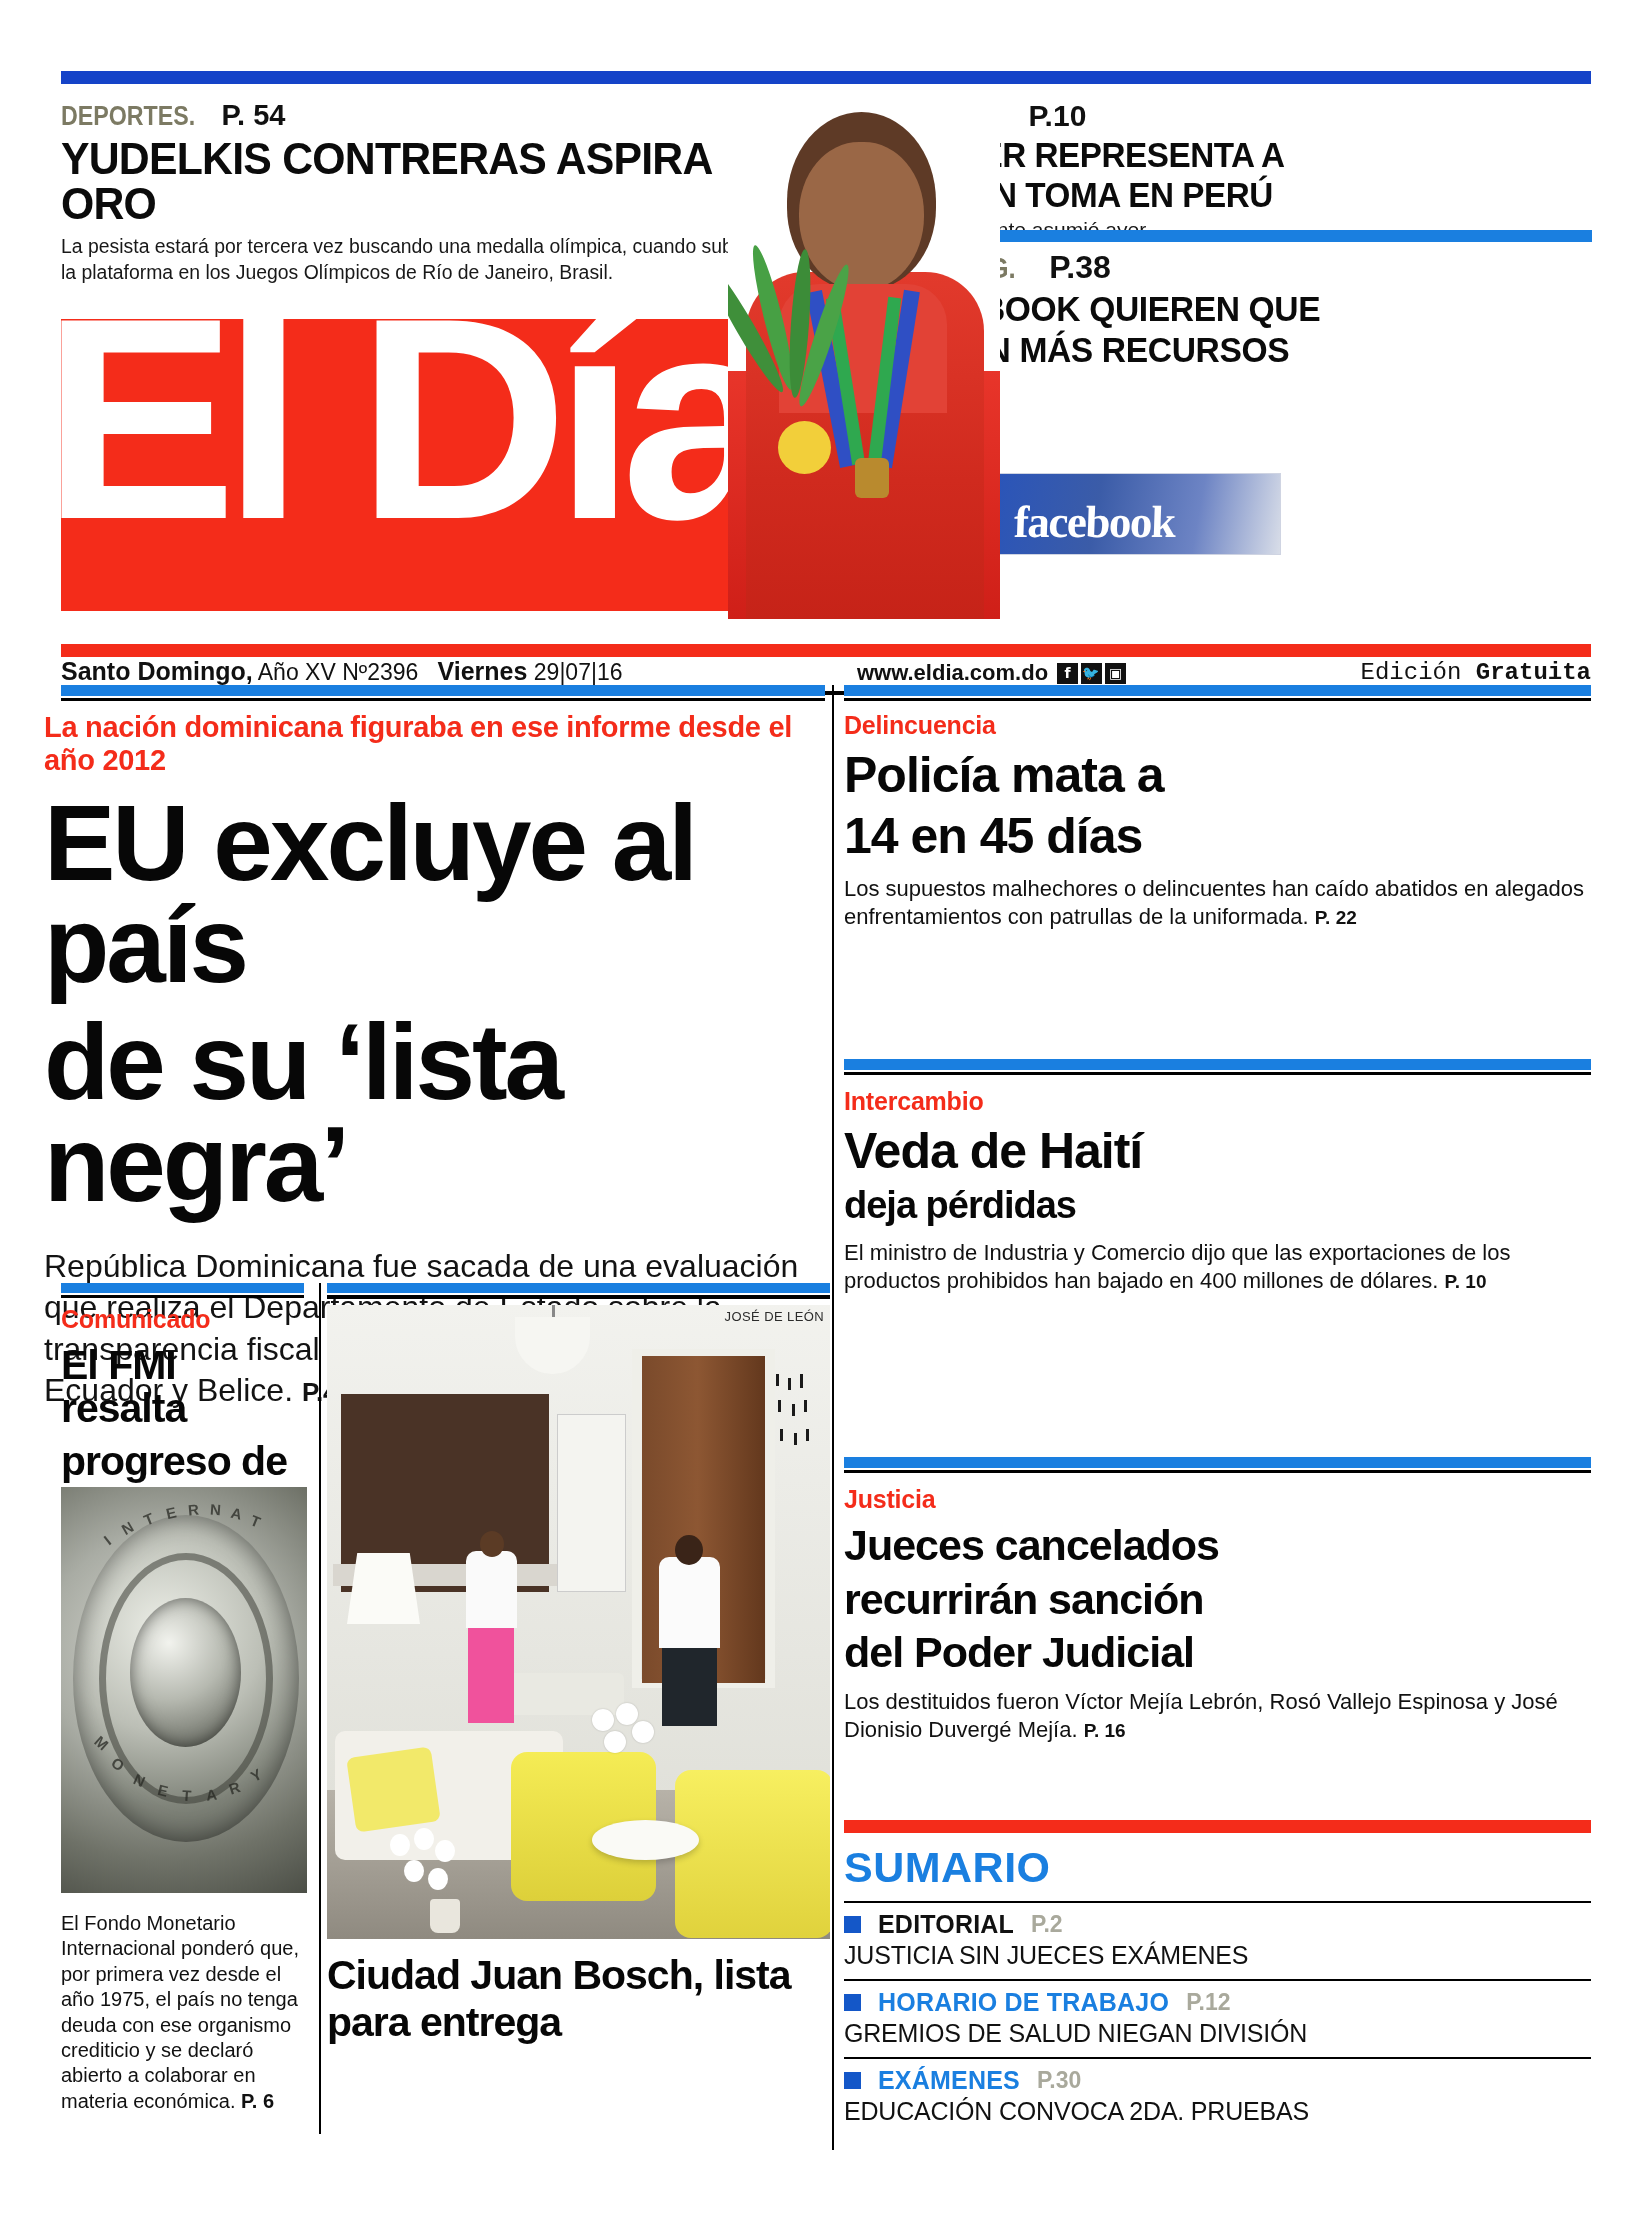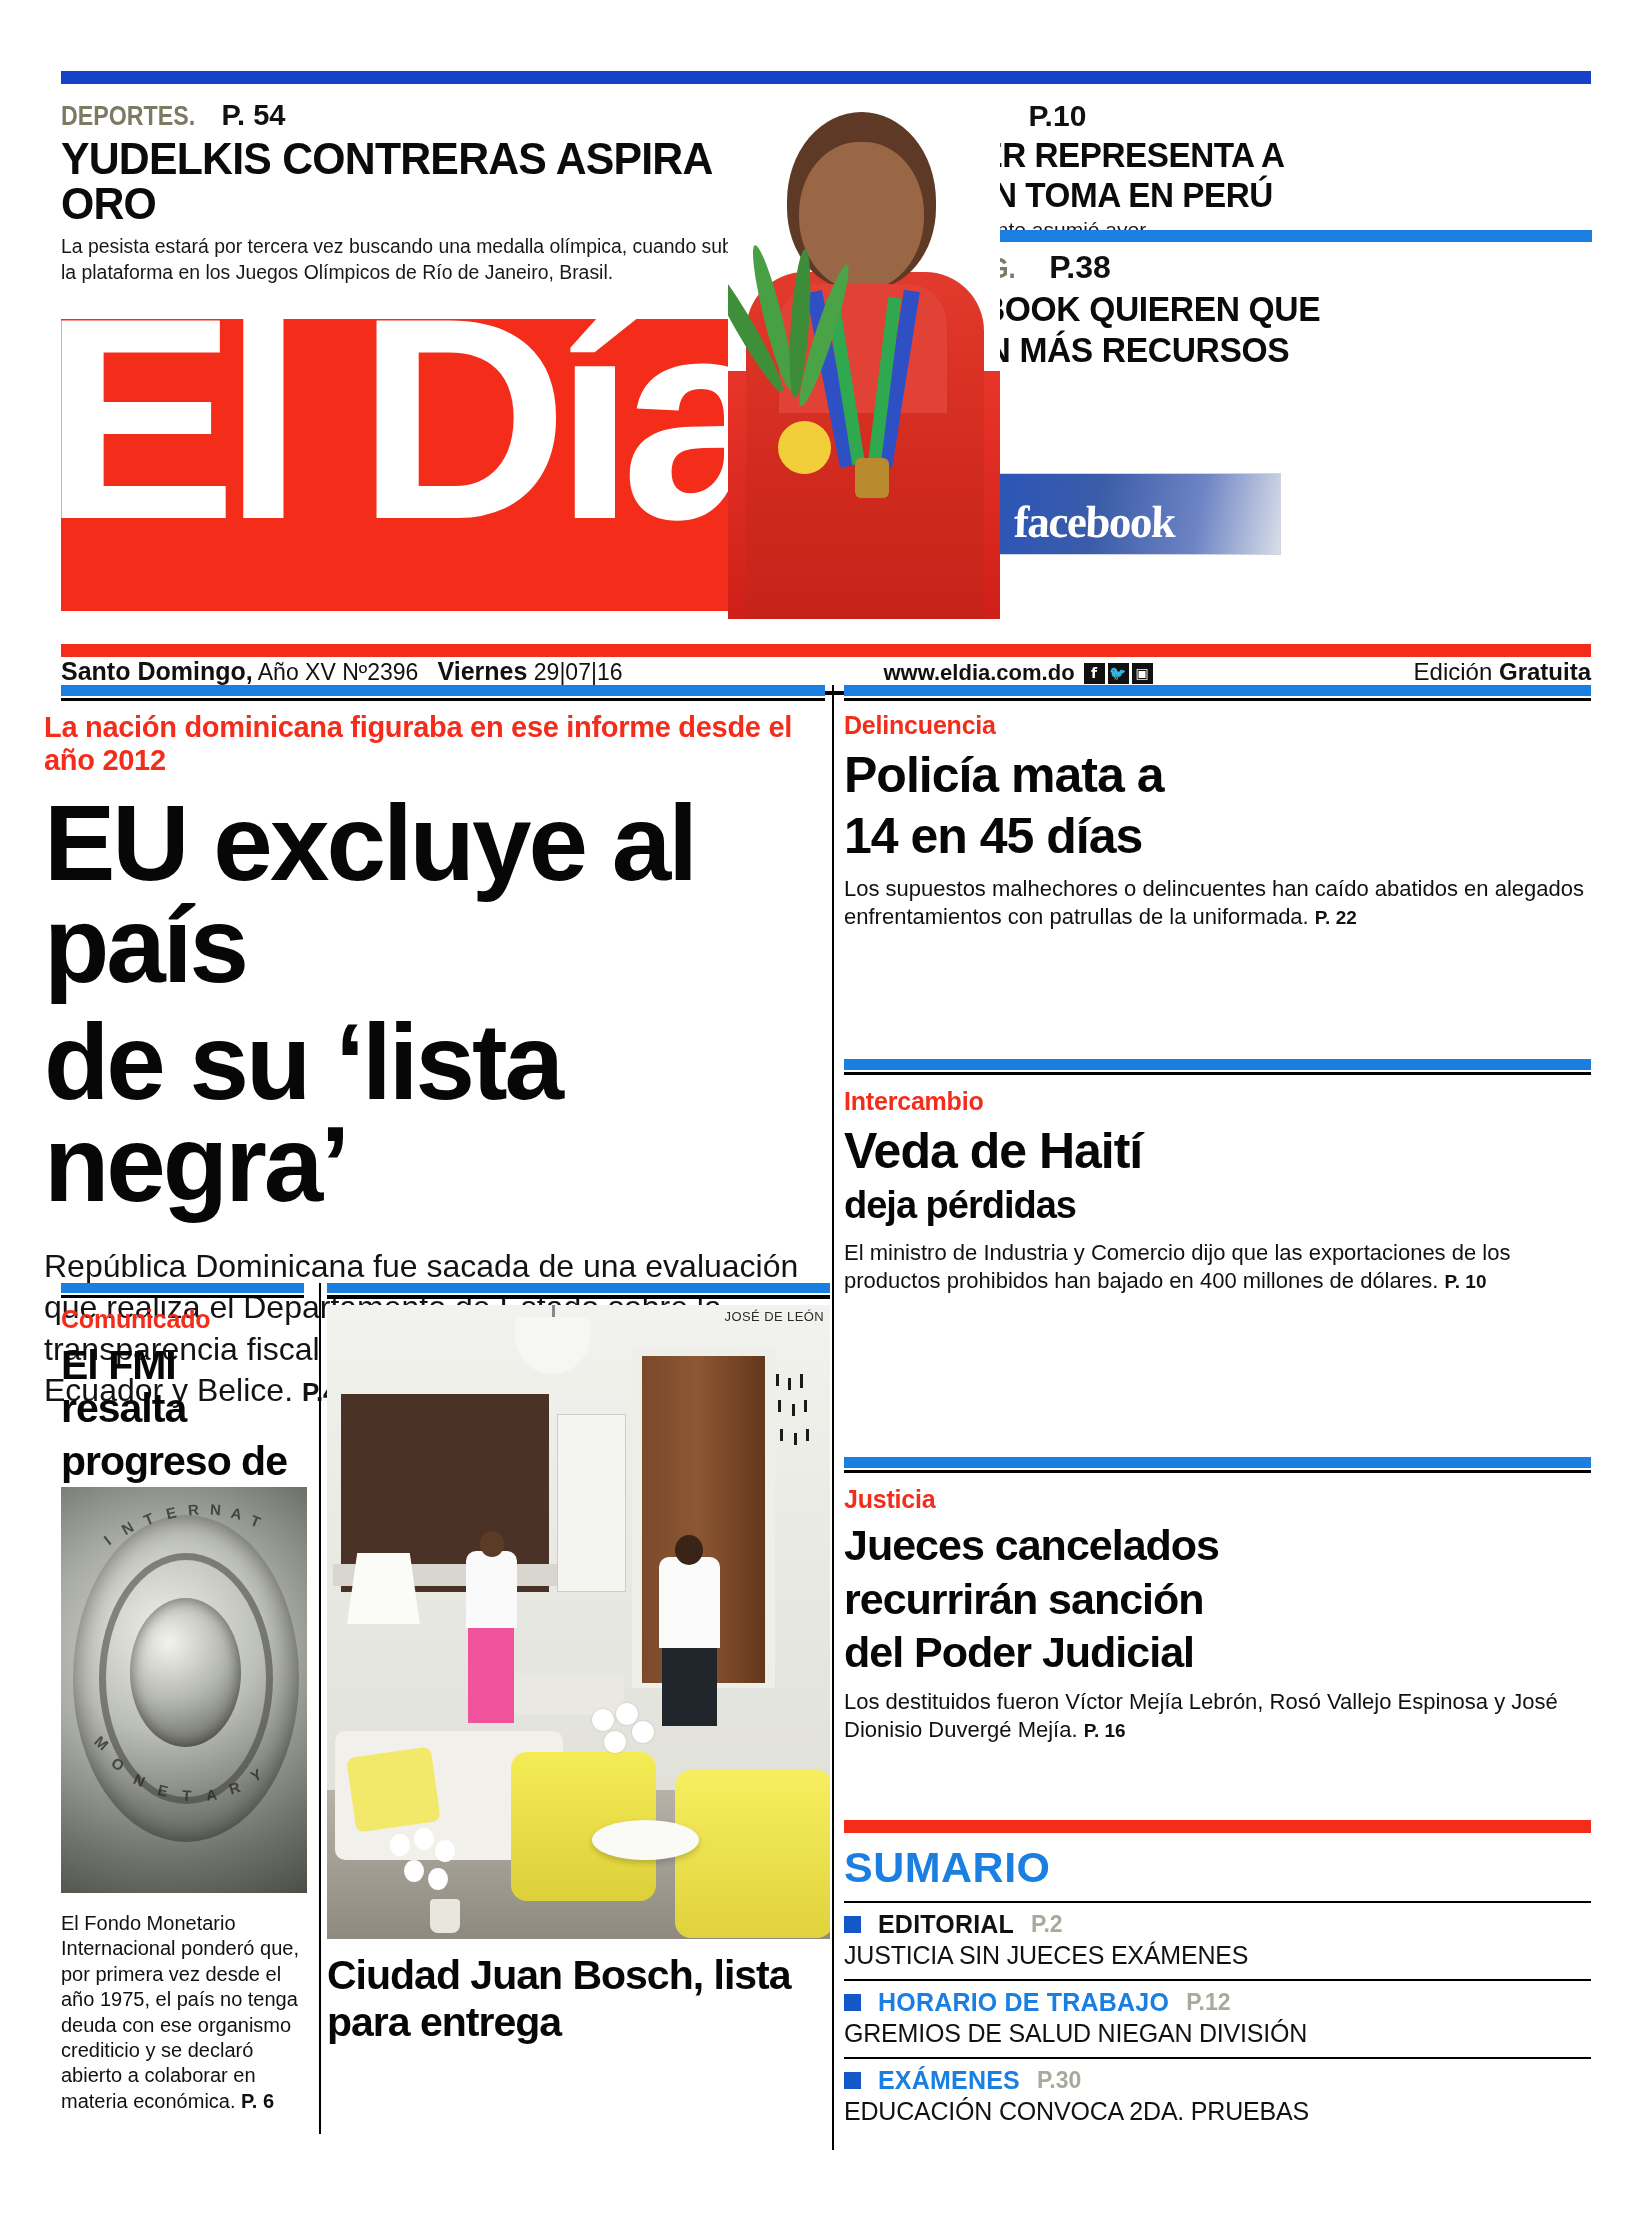--- a/index.html
+++ b/index.html
@@ -148,21 +148,21 @@
   .info-l { font-family:"Liberation Sans Narrow","Liberation Sans",sans-serif;
             font-size:23px; color:#111; }
   .info-l b { font-weight:bold; font-size:25px; }
   .info-c { font-family:"Liberation Sans Narrow","Liberation Sans",sans-serif;
             font-size:22px; font-weight:bold; color:#111; display:flex;
             align-items:center; gap:9px; }
   .soc { display:flex; gap:3px; }
   .soc span { width:21px; height:21px; background:#111; color:#fff;
               font-size:14px; line-height:21px; text-align:center;
               font-family:"DejaVu Sans", sans-serif; }
-  .info-r { font-family:Liberation Sans, sans-serif;
+  .info-r { font-family:Liberation Mono, monospace;
             font-size:24px; color:#111; }
   .info-r b { font-weight:bold; }
 
   
   .main-rule-l { position:absolute; left:61px; top:685px; width:764px; height:11px; background:#1a7fe0; }
   .main-rule-r { position:absolute; left:844px; top:685px; width:747px; height:11px; background:#1a7fe0; }
   .main-blk-l  { position:absolute; left:61px; top:698px; width:764px; height:3px; background:#000; }
   .main-blk-r  { position:absolute; left:844px; top:698px; width:747px; height:3px; background:#000; }
 
   .lead { position:absolute; left:44px; top:711px; width:772px; }

